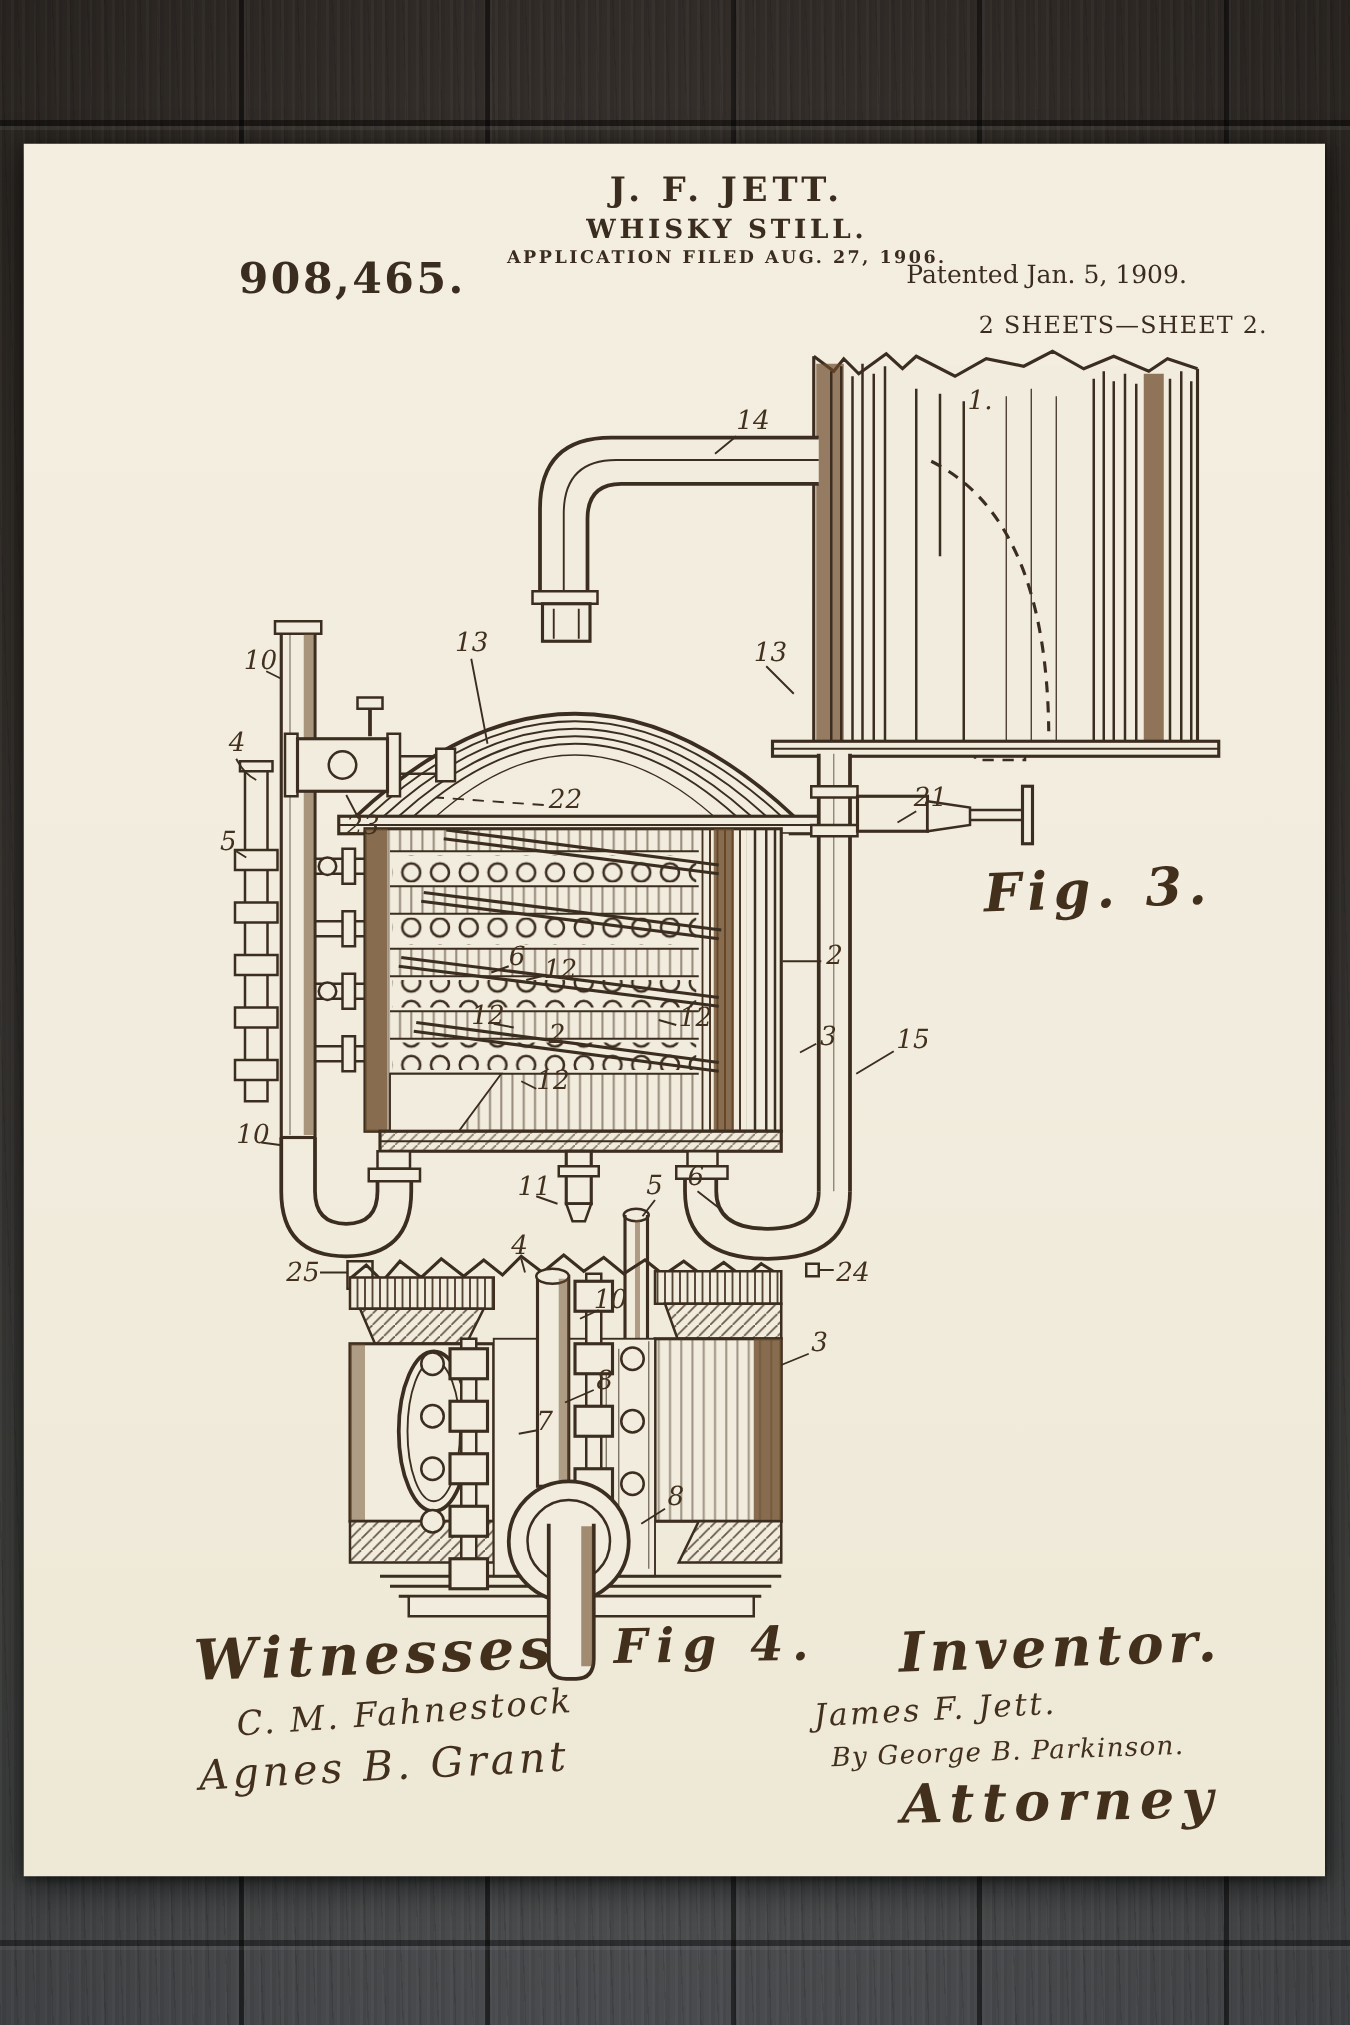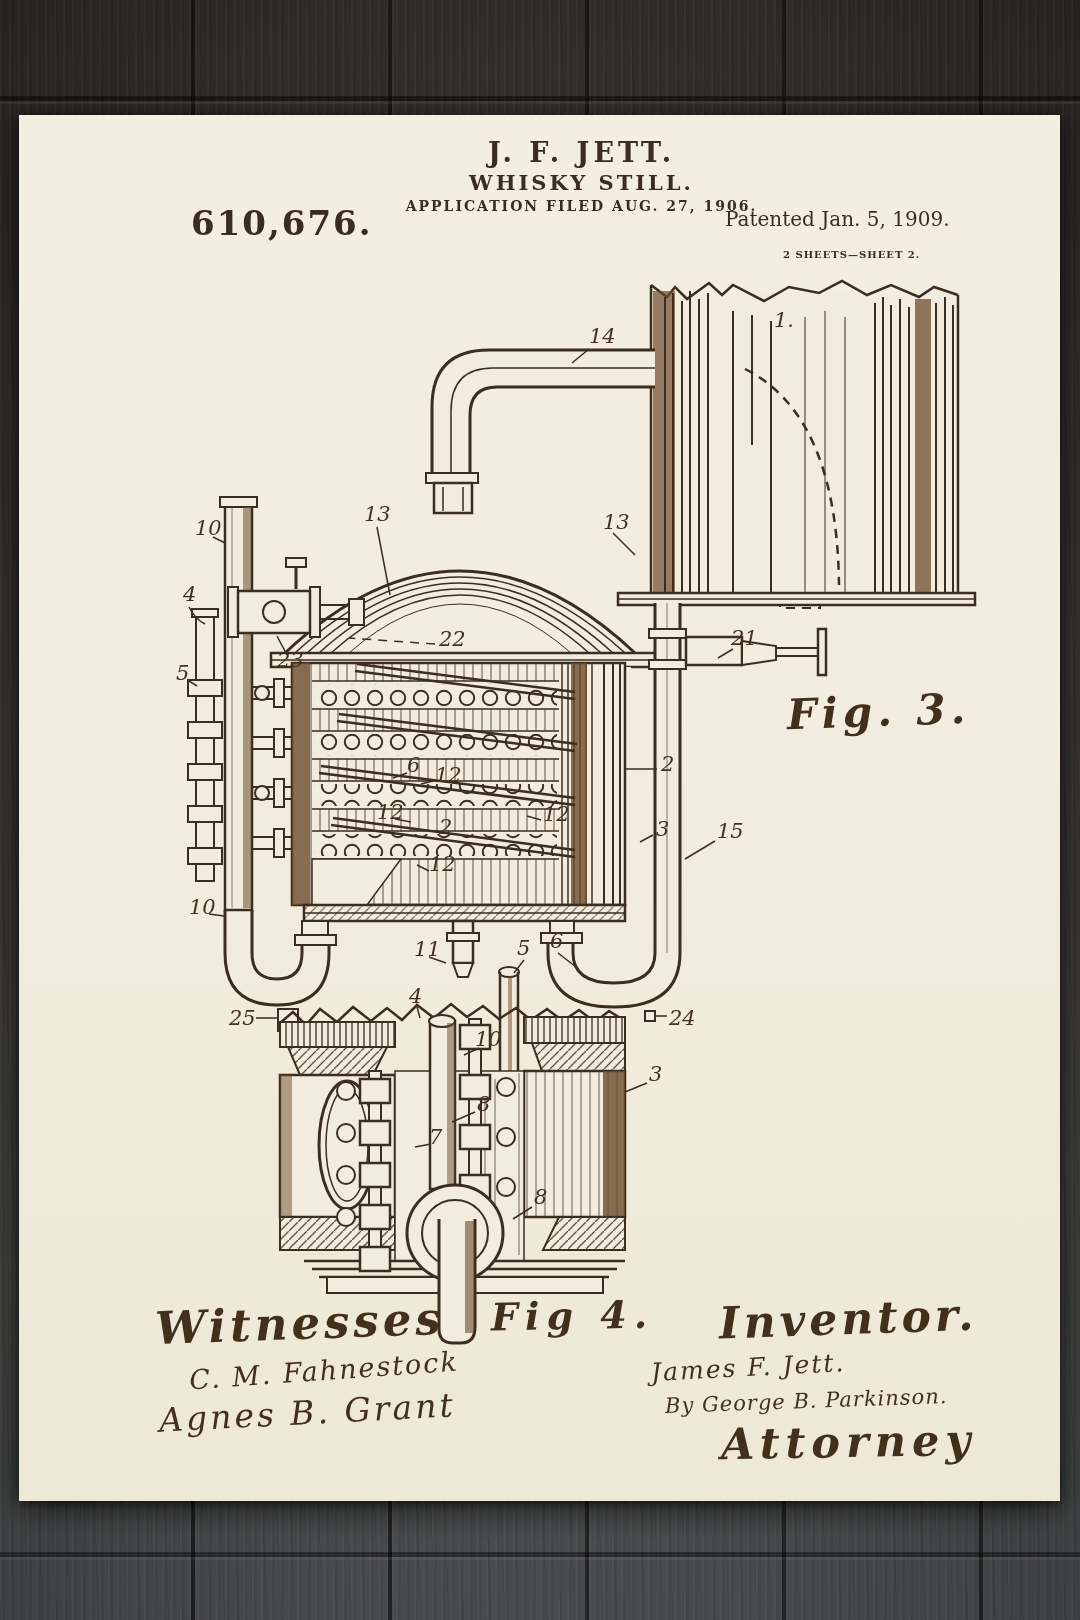--- a/index.html
+++ b/index.html
@@ -26,21 +26,21 @@
     box-shadow:0 8px 30px rgba(0,0,0,.6), 0 2px 8px rgba(0,0,0,.5);
   }
   .paper svg{position:absolute;left:0;top:0;}
   .ptxt{position:absolute;color:#3a2c1e;white-space:nowrap;}
   .hdr{left:0;width:100%;text-align:center;transform:translateX(42px);font-weight:bold;}
   .h1{top:22px;font-size:27px;letter-spacing:4px;}
   .h2{top:55px;font-size:21px;letter-spacing:3px;}
   .h3{top:83px;font-size:14px;letter-spacing:2px;}
   .patnum{left:172px;top:88px;font-size:34px;font-weight:bold;letter-spacing:2px;}
   .patdate{left:706px;top:92px;font-size:20px;}
-  .sheets{left:764px;top:134px;font-size:10px;font-weight:bold;letter-spacing:1px;}
+  .sheets{left:764px;top:134px;font-size:19px;font-weight:normal;letter-spacing:1px;}
   .script{font-style:italic;color:#42301d;}
   .fig3{left:768px;top:572px;font-size:42px;letter-spacing:5px;transform:rotate(-2deg);font-weight:bold;}
   .fig4{left:472px;top:1178px;font-size:38px;letter-spacing:7px;transform:rotate(-1deg);font-weight:bold;}
   .wit-h{left:136px;top:1182px;font-size:45px;letter-spacing:4px;transform:rotate(-2deg);font-weight:bold;}
   .wit-1{left:170px;top:1240px;font-size:27px;letter-spacing:2px;transform:rotate(-4deg);}
   .wit-2{left:140px;top:1278px;font-size:33px;letter-spacing:3px;transform:rotate(-3deg);}
   .inv-h{left:700px;top:1178px;font-size:44px;letter-spacing:4px;transform:rotate(-2deg);font-weight:bold;}
   .inv-n{left:632px;top:1238px;font-size:25px;letter-spacing:2px;transform:rotate(-3deg);}
   .inv-b{left:646px;top:1274px;font-size:21px;letter-spacing:1px;transform:rotate(-2deg);}
   .inv-a{left:702px;top:1302px;font-size:43px;letter-spacing:6px;transform:rotate(-1deg);font-weight:bold;}
@@ -345,21 +345,21 @@
         <text x="630" y="966">3</text>
         <text x="410" y="1029">7</text>
         <text x="458" y="996">8</text>
         <text x="515" y="1089">8</text>
       </g>
   </svg>
 
   <div class="ptxt hdr h1">J. F. JETT.</div>
   <div class="ptxt hdr h2">WHISKY STILL.</div>
   <div class="ptxt hdr h3">APPLICATION FILED AUG. 27, 1906.</div>
-  <div class="ptxt patnum">610,676.</div>
+  <div class="ptxt patnum">908,465.</div>
   <div class="ptxt patdate">Patented Jan. 5, 1909.</div>
   <div class="ptxt sheets">2 SHEETS—SHEET 2.</div>
 
   <div class="ptxt script fig3">Fig. 3.</div>
   <div class="ptxt script fig4">Fig 4.</div>
 
   <div class="ptxt script wit-h">Witnesses</div>
   <div class="ptxt script wit-1">C. M. Fahnestock</div>
   <div class="ptxt script wit-2">Agnes B. Grant</div>
   <div class="ptxt script inv-h">Inventor.</div>

